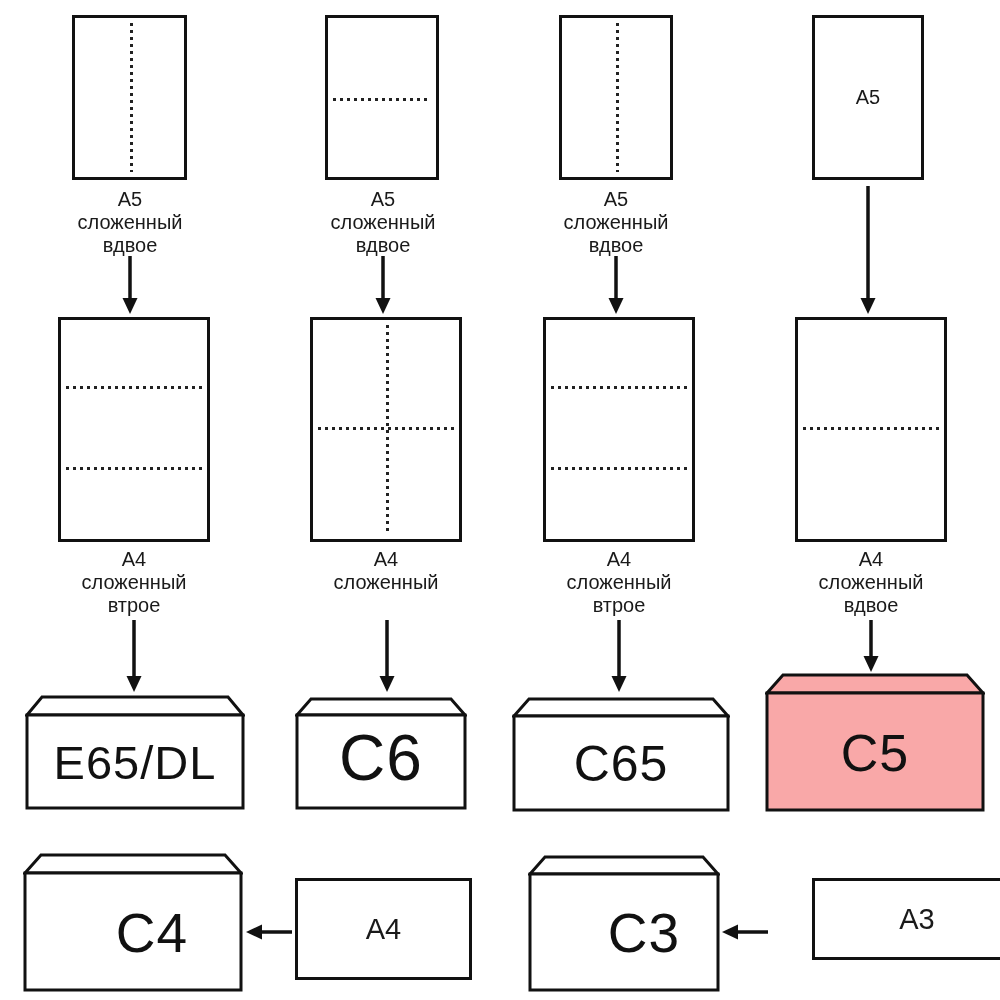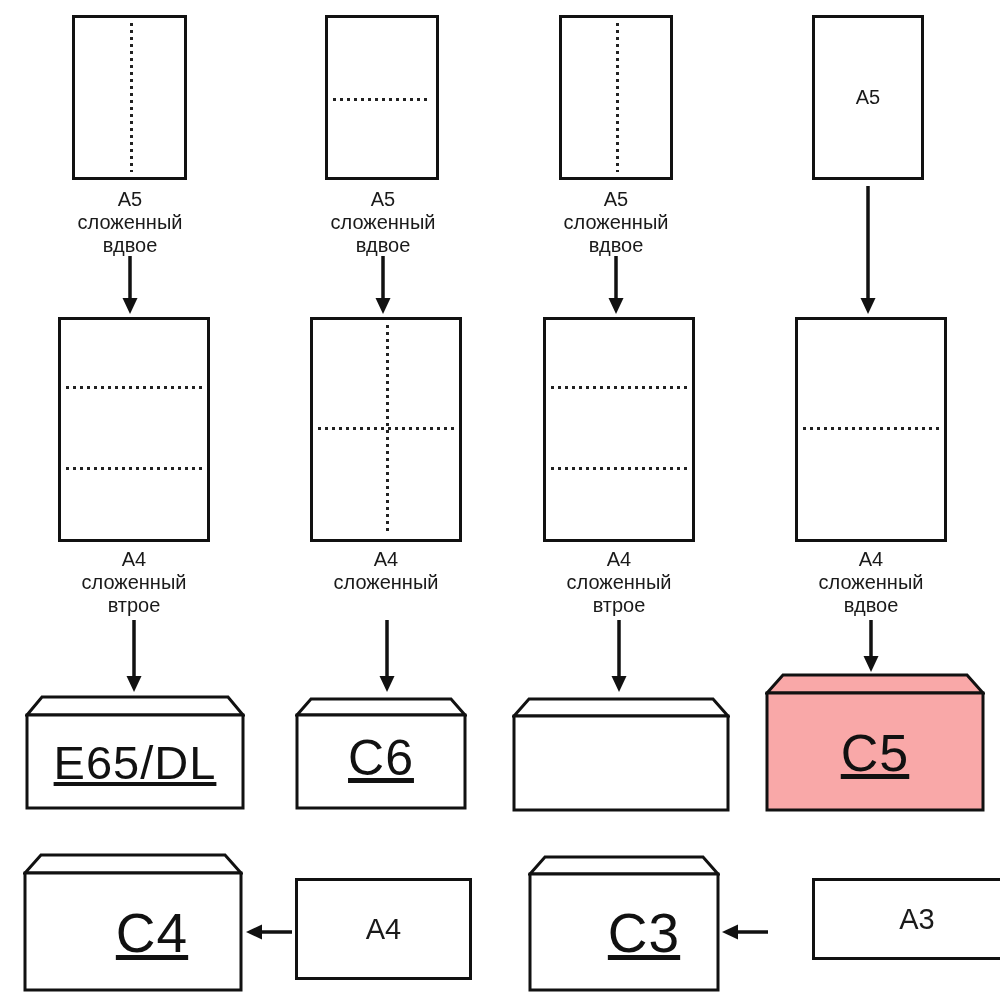--- a/index.html
+++ b/index.html
@@ -11,21 +11,21 @@
   .fold-h{position:absolute;left:5px;right:5px;height:3px;
     background:repeating-linear-gradient(90deg,#222 0 3px,transparent 3px 7px);}
   .fold-v{position:absolute;top:5px;bottom:5px;width:3px;
     background:repeating-linear-gradient(180deg,#222 0 3px,transparent 3px 7px);}
   .caption{position:absolute;text-align:center;font-size:20px;line-height:23px;color:#1a1a1a;}
   .inner-label{position:absolute;inset:0;display:flex;align-items:center;justify-content:center;
     font-size:20px;color:#1a1a1a;}
   .env{position:absolute;}
   .env svg{position:absolute;left:0;top:0;}
   .env-label{position:absolute;left:0;right:0;display:flex;align-items:center;justify-content:center;
-    font-weight:400;color:#111;letter-spacing:1px;text-decoration:underline;}
+    font-weight:400;color:#111;letter-spacing:1px;}
   .arrow{position:absolute;}
   .big-paper-label{font-size:29px;}
 </style>
 </head>
 <body>
 
 <div id="canvas">
 
   <div class="sheet" style="left:72px;top:15px;width:115px;height:165px">
     <div class="fold-v" style="left:50%"></div>
@@ -86,21 +86,21 @@
   <svg class="arrow" style="left:376px;top:620px" width="22" height="72">
     <line x1="11" y1="0" x2="11" y2="58" stroke="#111" stroke-width="3.5"></line>
     <polygon points="3.5,56 18.5,56 11,72" fill="#111"></polygon>
   </svg>
 
   <div class="env" style="left:295px;top:697px;width:172px;height:113px">
     <svg width="172" height="113">
       <polygon points="16,2 156,2 170,18 2,18" fill="#fff" stroke="#111" stroke-width="3"></polygon>
       <rect x="2" y="18" width="168" height="93" fill="#fff" stroke="#111" stroke-width="3"></rect>
     </svg>
-    <div class="env-label" style="top:8px;bottom:0;font-size:50px">C6</div>
+    <div class="env-label" style="top:8px;bottom:0;font-size:64px">C6</div>
   </div>
 
   <div class="sheet" style="left:559px;top:15px;width:114px;height:165px">
     <div class="fold-v" style="left:50%"></div>
   </div>
   <div class="caption" style="left:526px;top:188px;width:180px">
     <div>A5</div>
     <div>сложенный</div>
     <div>вдвое</div>
   </div>
@@ -121,20 +121,21 @@
   <svg class="arrow" style="left:608px;top:620px" width="22" height="72">
     <line x1="11" y1="0" x2="11" y2="58" stroke="#111" stroke-width="3.5"></line>
     <polygon points="3.5,56 18.5,56 11,72" fill="#111"></polygon>
   </svg>
 
   <div class="env" style="left:512px;top:697px;width:218px;height:115px">
     <svg width="218" height="115">
       <polygon points="17,2 201,2 216,19 2,19" fill="#fff" stroke="#111" stroke-width="3"></polygon>
       <rect x="2" y="19" width="214" height="94" fill="#fff" stroke="#111" stroke-width="3"></rect>
     </svg>
+    <div class="env-label" style="top:19px;bottom:0;font-size:50px">C65</div>
   </div>
 
   <div class="sheet" style="left:812px;top:15px;width:112px;height:165px">
     <div class="inner-label">A5</div>
   </div>
   <svg class="arrow" style="left:857px;top:186px" width="22" height="128">
     <line x1="11" y1="0" x2="11" y2="114" stroke="#111" stroke-width="3.5"></line>
     <polygon points="3.5,112 18.5,112 11,128" fill="#111"></polygon>
   </svg>
 

